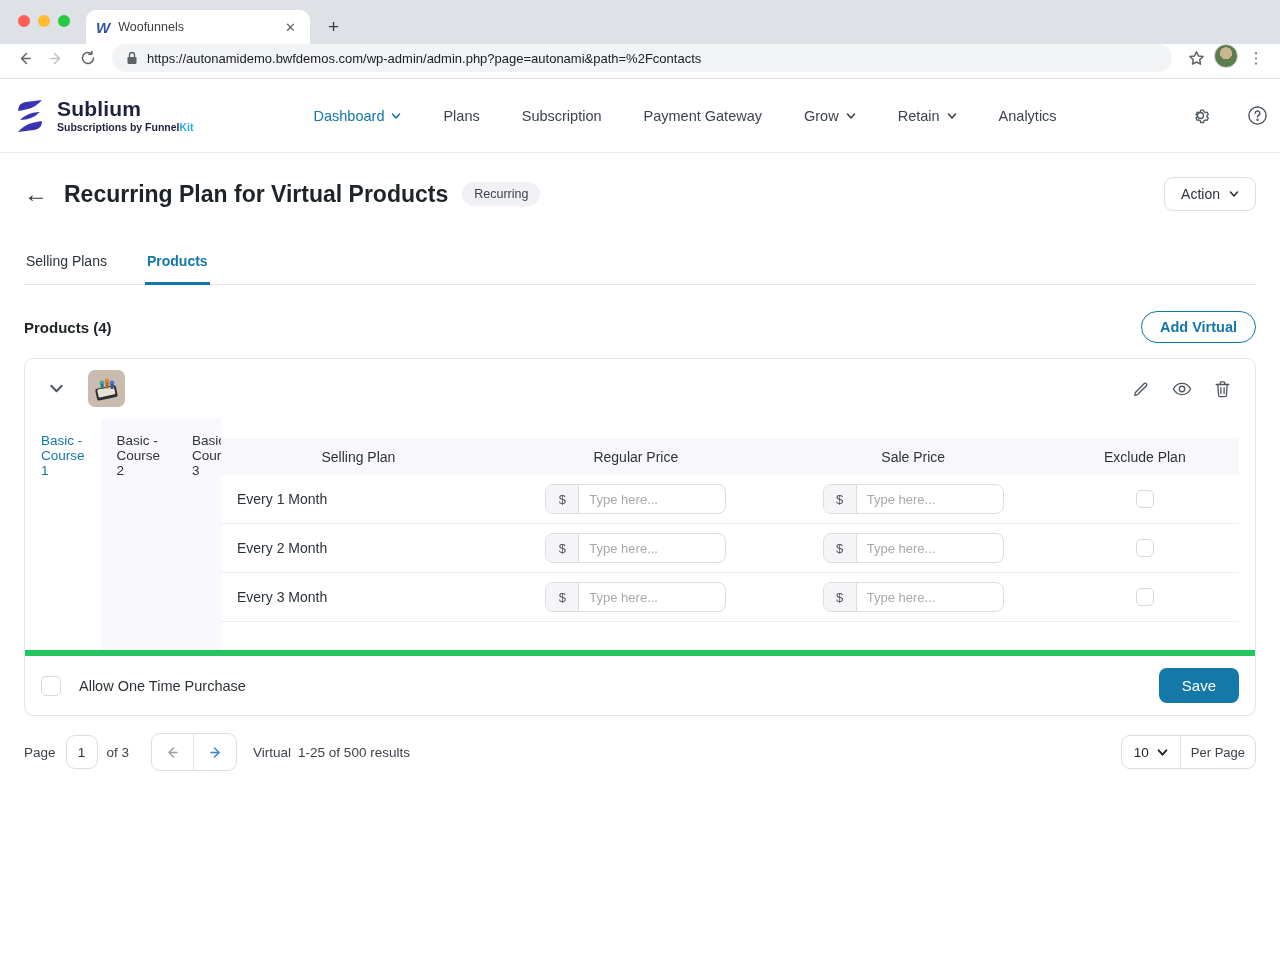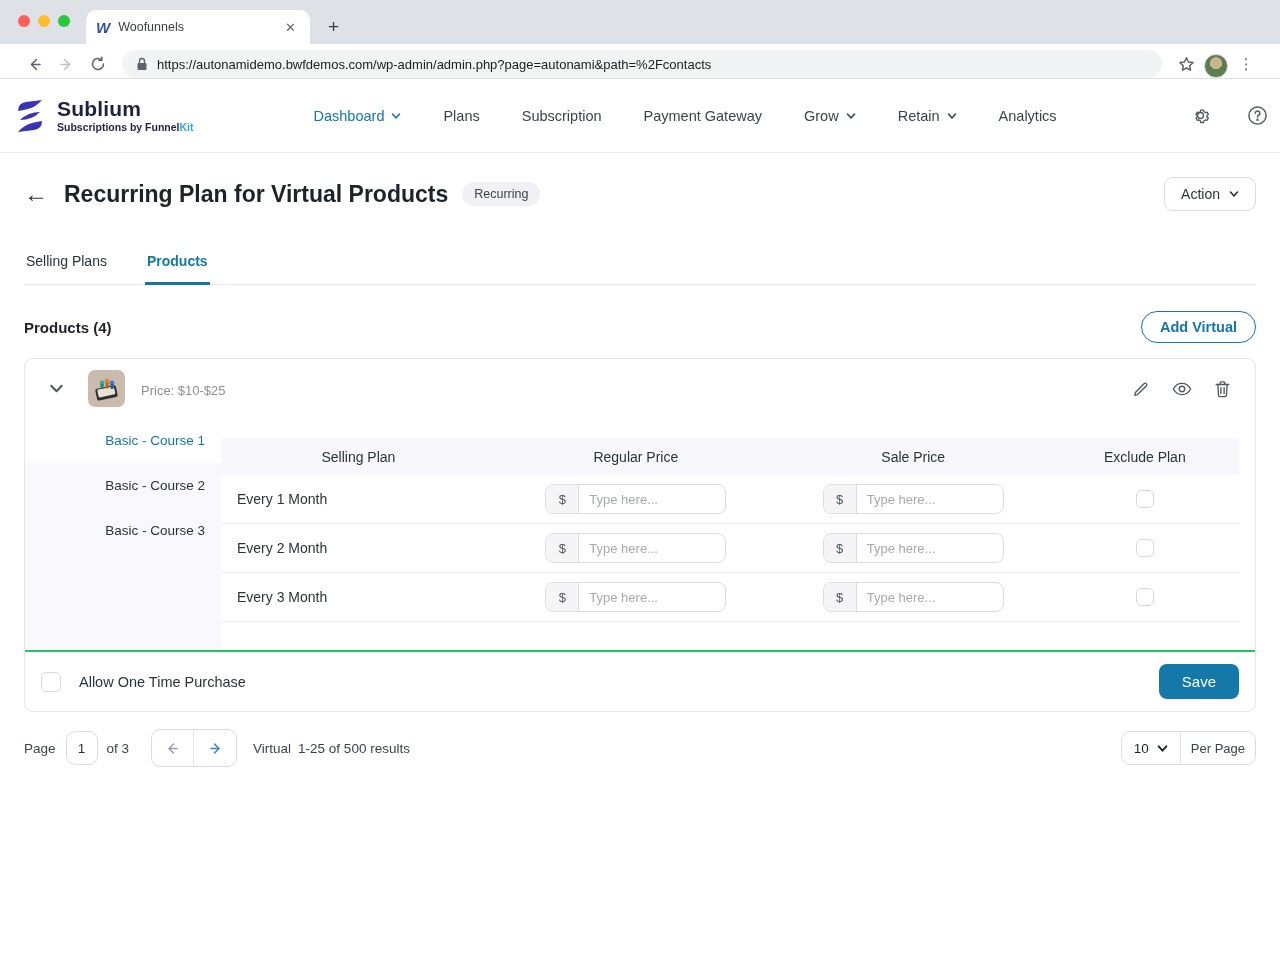--- a/index.html
+++ b/index.html
@@ -9,21 +9,21 @@
   
   .tabstrip { height:44px; background:#dee1e6; display:flex; align-items:flex-end; position:relative; }
   .traffic { position:absolute; top:15px; left:18px; display:flex; gap:8px; }
   .light { width:12px; height:12px; border-radius:50%; }
   .light.red { background:#ff5f57; } .light.yellow { background:#febc2e; } .light.green { background:#28c840; }
   .tab { margin-left:86px; width:224px; height:34px; background:#fff; border-radius:10px 10px 0 0; display:flex; align-items:center; padding:0 10px; gap:8px; }
   .tab-favicon { font-weight:bold; font-style:italic; color:#33519e; font-size:15px; line-height:1; }
   .tab-title { font-size:12.5px; color:#3c4043; flex:1; white-space:nowrap; overflow:hidden; }
   .tab-close { color:#5f6368; font-size:13px; cursor:pointer; padding:2px 4px; }
   .newtab-btn { color:#3c4043; font-size:19px; margin:0 0 6px 12px; padding:0 6px; cursor:pointer; }
-  .toolbar { height:34px; background:#fff; display:flex; align-items:flex-end; padding:0 20px; gap:4px; }
+  .toolbar { height:34px; background:#fff; display:flex; align-items:flex-start; padding:0 10px; gap:4px; }
   .nav-ico { width:28px; height:28px; display:flex; align-items:center; justify-content:center; border-radius:50%; color:#5f6368; font-size:17px; }
   .nav-ico.disabled { color:#bdc1c6; }
   .omnibox { flex:1; height:28px; background:#f1f3f4; border-radius:14px; display:flex; align-items:center; padding:0 14px; gap:9px; margin:0 6px; }
   .omnibox .url { font-size:13px; color:#202124; white-space:nowrap; overflow:hidden; flex:1; }
   .avatar { width:24px; height:24px; border-radius:50%; background:radial-gradient(circle at 50% 38%, #c9b58f 0 34%, #5c7d4e 35% 100%); border:1px solid #d0d0d0; }
   .chrome-sep { height:1px; background:#dcdfe3; }
 
   
   .app-header { height:74px; display:flex; align-items:center; padding:0 12px; border-bottom:1px solid #ececf1; background:#fff; }
   .logo { display:flex; align-items:center; gap:9px; }
@@ -62,38 +62,38 @@
   .thumb { width:37px; height:37px; border-radius:7px; overflow:hidden; margin-right:16px; flex:none; }
   .p-title-row { display:flex; align-items:center; gap:14px; }
   .p-title { font-size:14px; color:#2c3338; }
   .variants-pill { background:#f1f1f6; color:#2c3338; font-size:12.5px; border-radius:11px; padding:4px 10px; }
   .setprices-pill { background:#fdecea; color:#e8604c; font-size:12.5px; border-radius:11px; padding:4px 11px; }
   .p-price { font-size:13px; color:#8c8f94; margin-top:4px; }
   .card-actions { margin-left:auto; display:flex; align-items:center; gap:22px; color:#50575e; }
   .card-actions .act { cursor:pointer; }
 
   .card-body { display:flex; }
-  .variant-nav { width:196px; background:#f8f8fd; flex:none; display:flex; flex-direction:column;text-align:right; }
+  .variant-nav { width:196px; background:#f8f8fd; flex:none; display:flex; flex-direction:row; }
   .variant-item { font-size:13.5px; color:#2c3338; padding:15px 16px; cursor:pointer; }
   .variant-item.active { background:#fff; color:#1377a9; }
   .plan-table { flex:1; padding:20px 16px 14px 0; }
   .tbl-head { display:flex; background:#f8f8fc; height:37px; align-items:center; }
   .tbl-head .th { font-size:14px; color:#2c3338; text-align:center; }
   .col1 { width:27%; } .col2 { width:27.5%; } .col3 { width:27%; } .col4 { width:18.5%; }
   .tbl-row { display:flex; align-items:center; height:49px; border-bottom:1px solid #ececf2; }
   .plan-name { font-size:14px; color:#2c3338; padding-left:16px; text-align:left; }
   .price-wrap { display:flex; justify-content:center; }
   .price-input { display:flex; align-items:center; width:181px; height:30px; border:1px solid #dcdce4; border-radius:8px; overflow:hidden; background:#fff; }
   .currency { width:33px; align-self:stretch; background:#f5f5f7; border-right:1px solid #dcdce4; display:flex; align-items:center; justify-content:center; font-size:13px; color:#50575e; }
   .price-input input { border:none; outline:none; flex:1; min-width:0; padding:0 10px; font-size:13px; color:#2c3338; font-family:"Liberation Sans", sans-serif; background:transparent; }
   .price-input input::placeholder { color:#a7aaad; }
   .cb-wrap { display:flex; justify-content:center; }
   .checkbox { width:18px; height:18px; border:1px solid #d8d8e2; border-radius:5px; background:#fff; cursor:pointer; }
 
-  .card-foot { display:flex; align-items:center; border-top:2px solid #22c55e; padding:12px 16px 12px 16px; }
+  .card-foot { display:flex; align-items:center; border-top:6px solid #22c55e; padding:12px 16px 12px 16px; }
   .onetime { display:flex; align-items:center; gap:18px; font-size:14.5px; color:#2c3338; }
   .checkbox.big { width:20px; height:20px; }
   .save-btn { margin-left:auto; background:#1478a9; color:#fff; border:none; border-radius:8px; padding:9px 23px; font-size:15px; cursor:pointer; font-family:Liberation Sans, sans-serif; }
 
   
   .pagination { display:flex; align-items:center; margin-top:17px; font-size:13.5px; color:#3c434a; }
   .page-input { width:32px; height:34px; border:1px solid #dcdce3; border-radius:9px; text-align:center; font-size:13.5px; color:#2c3338; margin:0 9px 0 10px; outline:none; font-family:"Liberation Sans", sans-serif; }
   .arrow-group { display:flex; border:1px solid #dcdce3; border-radius:9px; margin-left:22px; overflow:hidden; height:38px; }
   .arrow-cell { width:42px; display:flex; align-items:center; justify-content:center; cursor:pointer; font-size:17px; }
   .arrow-cell.prev { color:#9aa0a6; border-right:1px solid #e3e3e8; }
@@ -266,21 +266,20 @@
           <rect x="10" y="18" width="17" height="8" rx="1" transform="rotate(-12 18 23)" fill="#e8e2d6"></rect>
           <circle cx="14" cy="13" r="2.4" fill="#3aa7a0"></circle>
           <circle cx="19" cy="11" r="2.4" fill="#e2843c"></circle>
           <circle cx="24" cy="13" r="2.4" fill="#4a76c9"></circle>
           <rect x="12.6" y="14" width="3" height="5" fill="#2d7d78"></rect>
           <rect x="17.6" y="12.5" width="3" height="6" fill="#b5651d"></rect>
           <rect x="22.6" y="14" width="3" height="5" fill="#33589e"></rect>
         </svg>
       </span>
       <div>
-        <div class="p-price">Price: $10-$25</div>
       </div>
       <div class="card-actions">
         <span class="act">
           <svg width="18" height="18" viewBox="0 0 20 20" class="i-stroke">
               <path d="M3 17 L3.8 13.8 L13.6 4 a1.6 1.6 0 0 1 2.3 0 l.1 .1 a1.6 1.6 0 0 1 0 2.3 L6.2 16.2 Z"></path>
             </svg>
         </span>
         <span class="act">
           <svg width="20" height="18" viewBox="0 0 22 18" class="i-stroke">
               <path d="M1.5 9 C4 4.5 7.3 2.8 11 2.8 C14.7 2.8 18 4.5 20.5 9 C18 13.5 14.7 15.2 11 15.2 C7.3 15.2 4 13.5 1.5 9 Z"></path>

